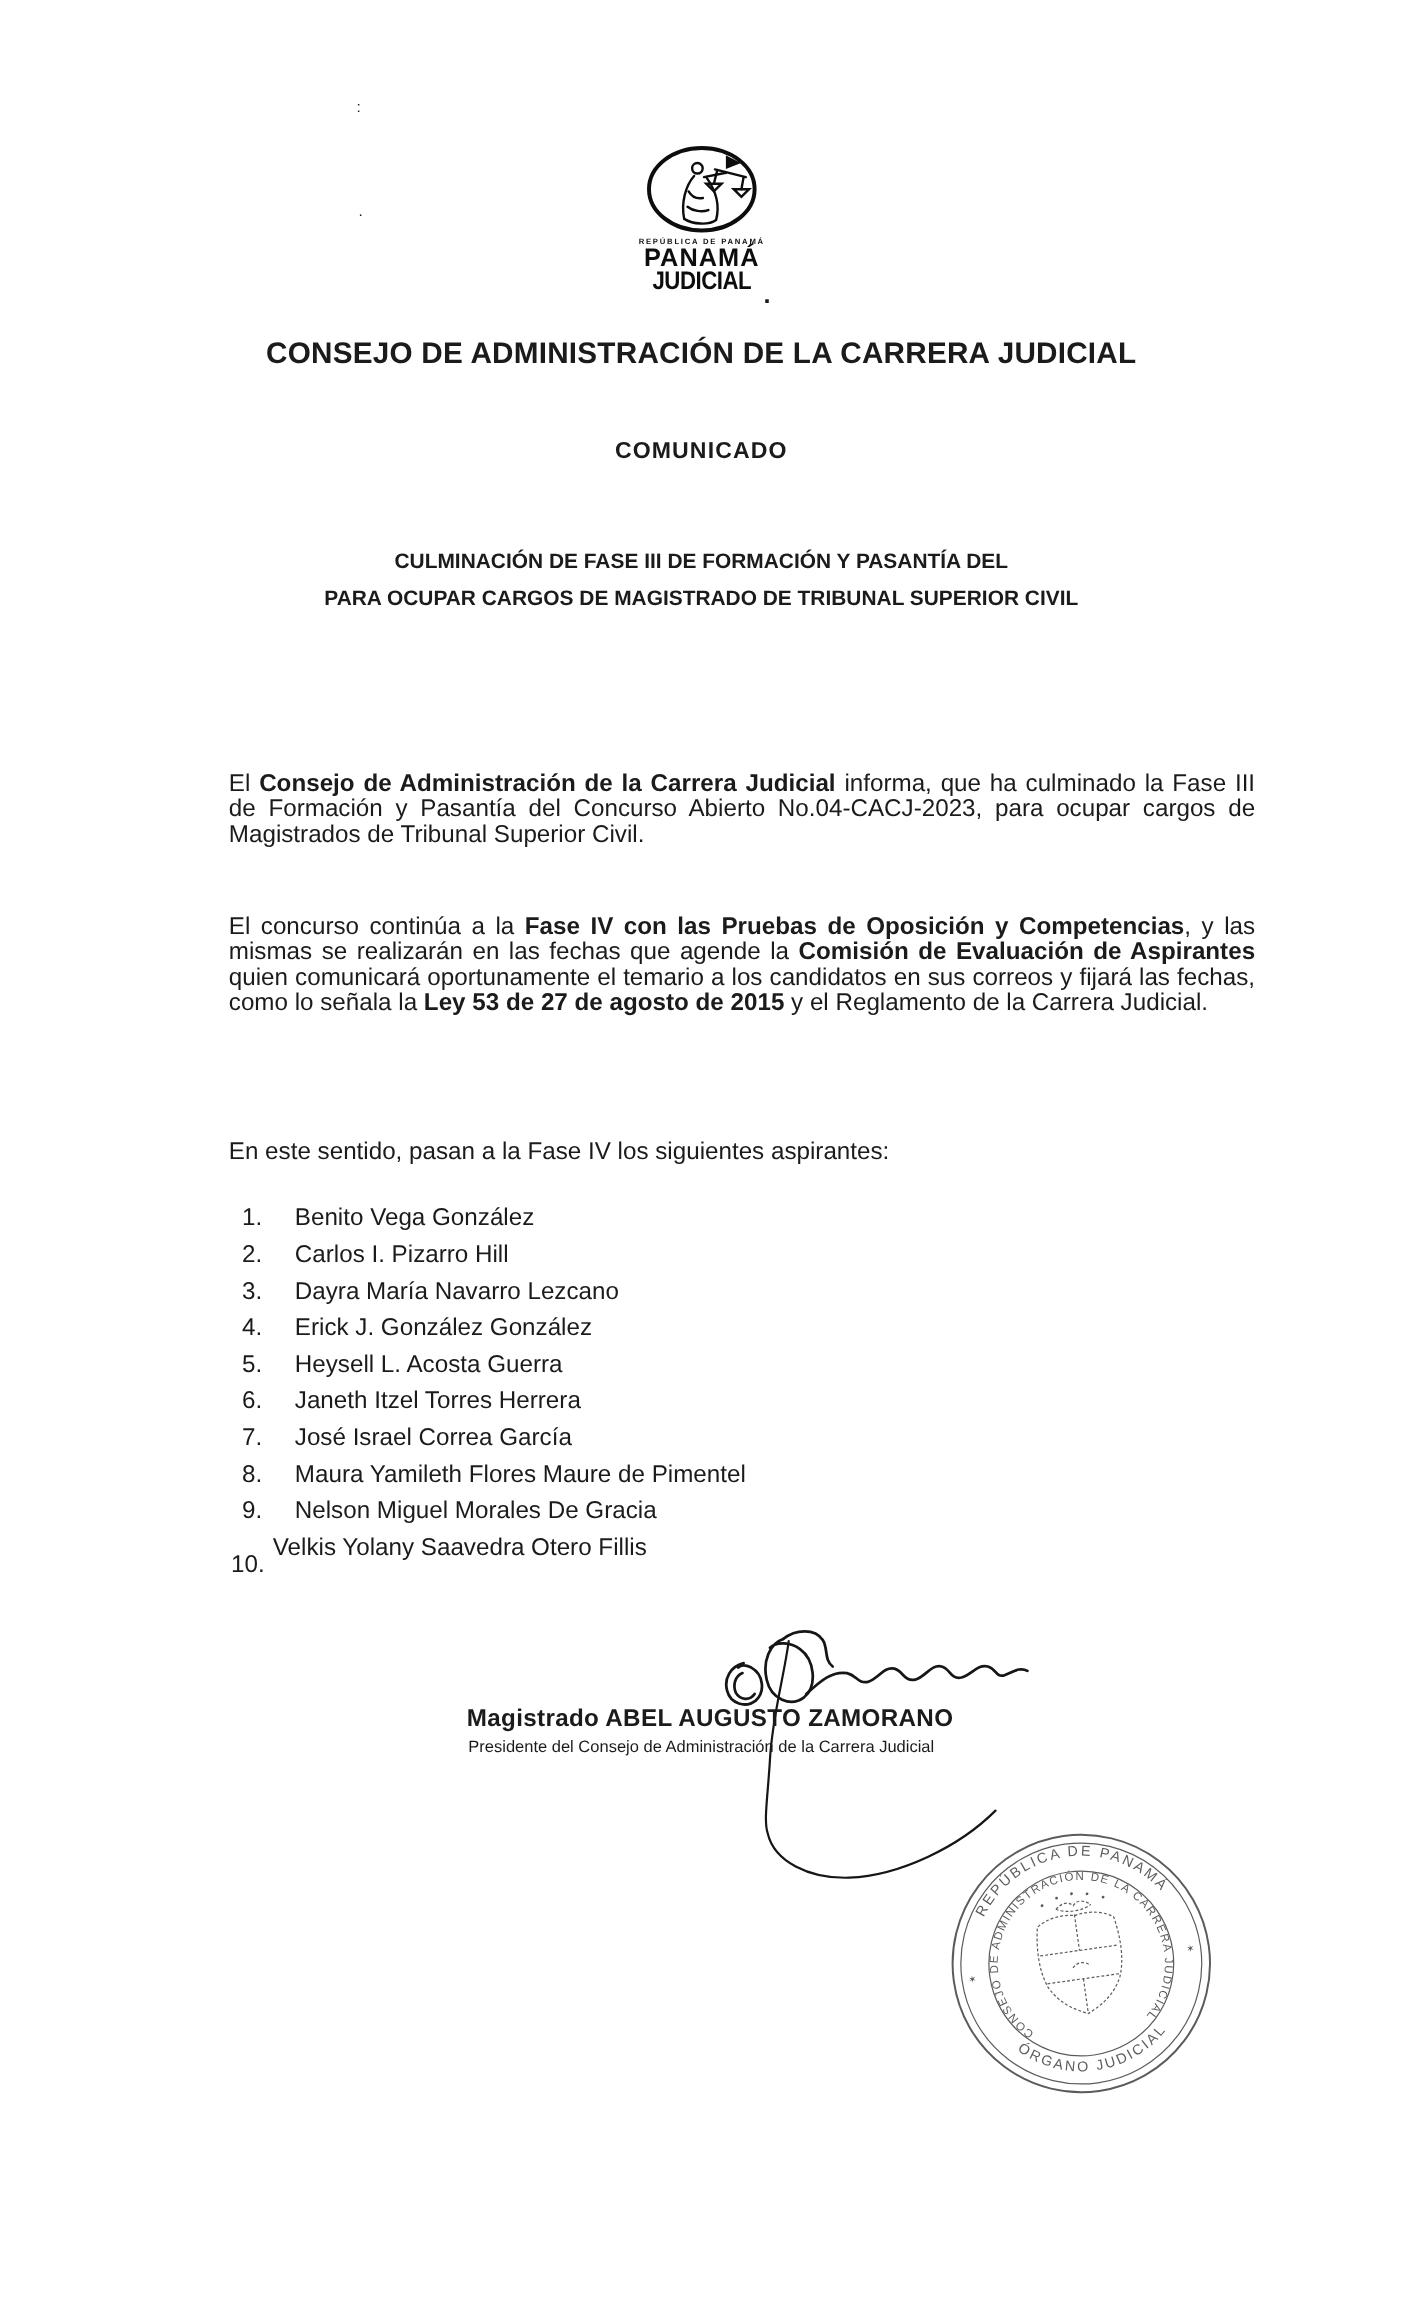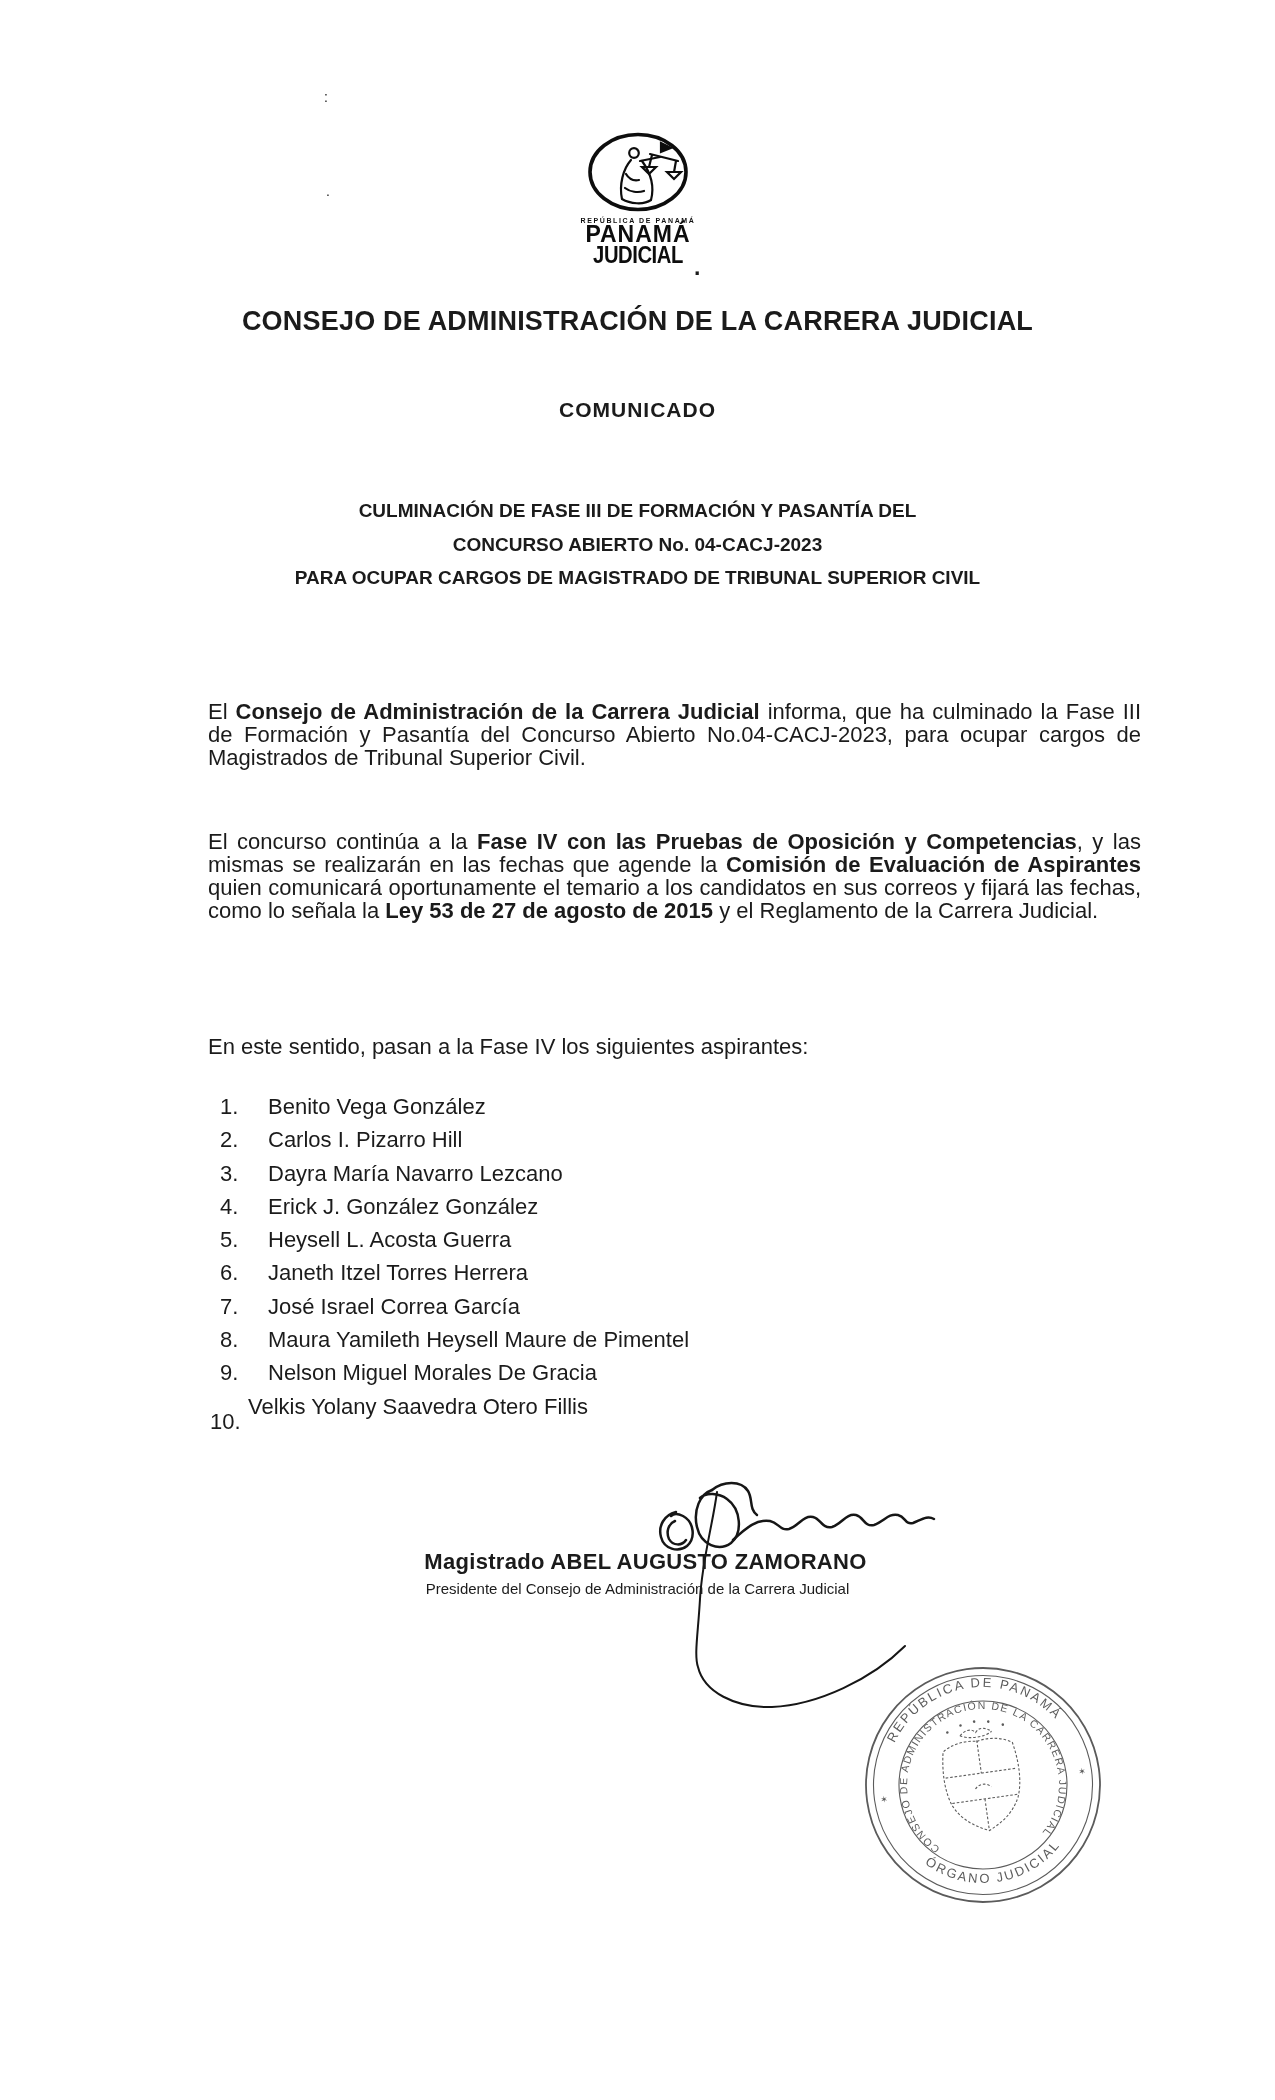--- a/index.html
+++ b/index.html
@@ -75,21 +75,20 @@
     <div class="logo-ribbon">REPÚBLICA DE PANAMÁ</div>
     <div class="logo-line l1">PANAMÁ</div>
     <div class="logo-line l2">JUDICIAL</div>
     <span class="logo-period">.</span>
   </div>
 
   <div class="center-line doc-title">CONSEJO DE ADMINISTRACIÓN DE LA CARRERA JUDICIAL</div>
   <div class="center-line communicado">COMUNICADO</div>
   <div class="center-line subtitle">
     <div>CULMINACIÓN DE FASE III DE FORMACIÓN Y PASANTÍA DEL</div>
-    <div>CONCURSO ABIERTO No. 04-CACJ-2023</div>
     <div>PARA OCUPAR CARGOS DE MAGISTRADO DE TRIBUNAL SUPERIOR CIVIL</div>
   </div>
 
   <p class="para p0">El <b>Consejo de Administración de la Carrera Judicial</b> informa, que ha culminado la Fase III de Formación y Pasantía del Concurso Abierto No.04-CACJ-2023, para ocupar cargos de Magistrados de Tribunal Superior Civil.</p>
   <p class="para p1">El concurso continúa a la <b>Fase IV con las Pruebas de Oposición y Competencias</b>, y las mismas se realizarán en las fechas que agende la <b>Comisión de Evaluación de Aspirantes</b> quien comunicará oportunamente el temario a los candidatos en sus correos y fijará las fechas, como lo señala la <b>Ley 53 de 27 de agosto de 2015</b> y el Reglamento de la Carrera Judicial.</p>
   <p class="para p2">En este sentido, pasan a la Fase IV los siguientes aspirantes:</p>
 
   <div class="aspirants">
       <div class="asp-row">
         <span class="asp-num">1.</span>
@@ -114,21 +113,21 @@
       <div class="asp-row">
         <span class="asp-num">6.</span>
         <span>Janeth Itzel Torres Herrera</span>
       </div>
       <div class="asp-row">
         <span class="asp-num">7.</span>
         <span>José Israel Correa García</span>
       </div>
       <div class="asp-row">
         <span class="asp-num">8.</span>
-        <span>Maura Yamileth Heysell Maure de Pimentel</span>
+        <span>Maura Yamileth Flores Maure de Pimentel</span>
       </div>
       <div class="asp-row">
         <span class="asp-num">9.</span>
         <span>Nelson Miguel Morales De Gracia</span>
       </div>
       <div class="asp-row last">
         <span class="asp-num">10.</span>
         <span>Velkis Yolany Saavedra Otero Fillis</span>
       </div>
     </div>

